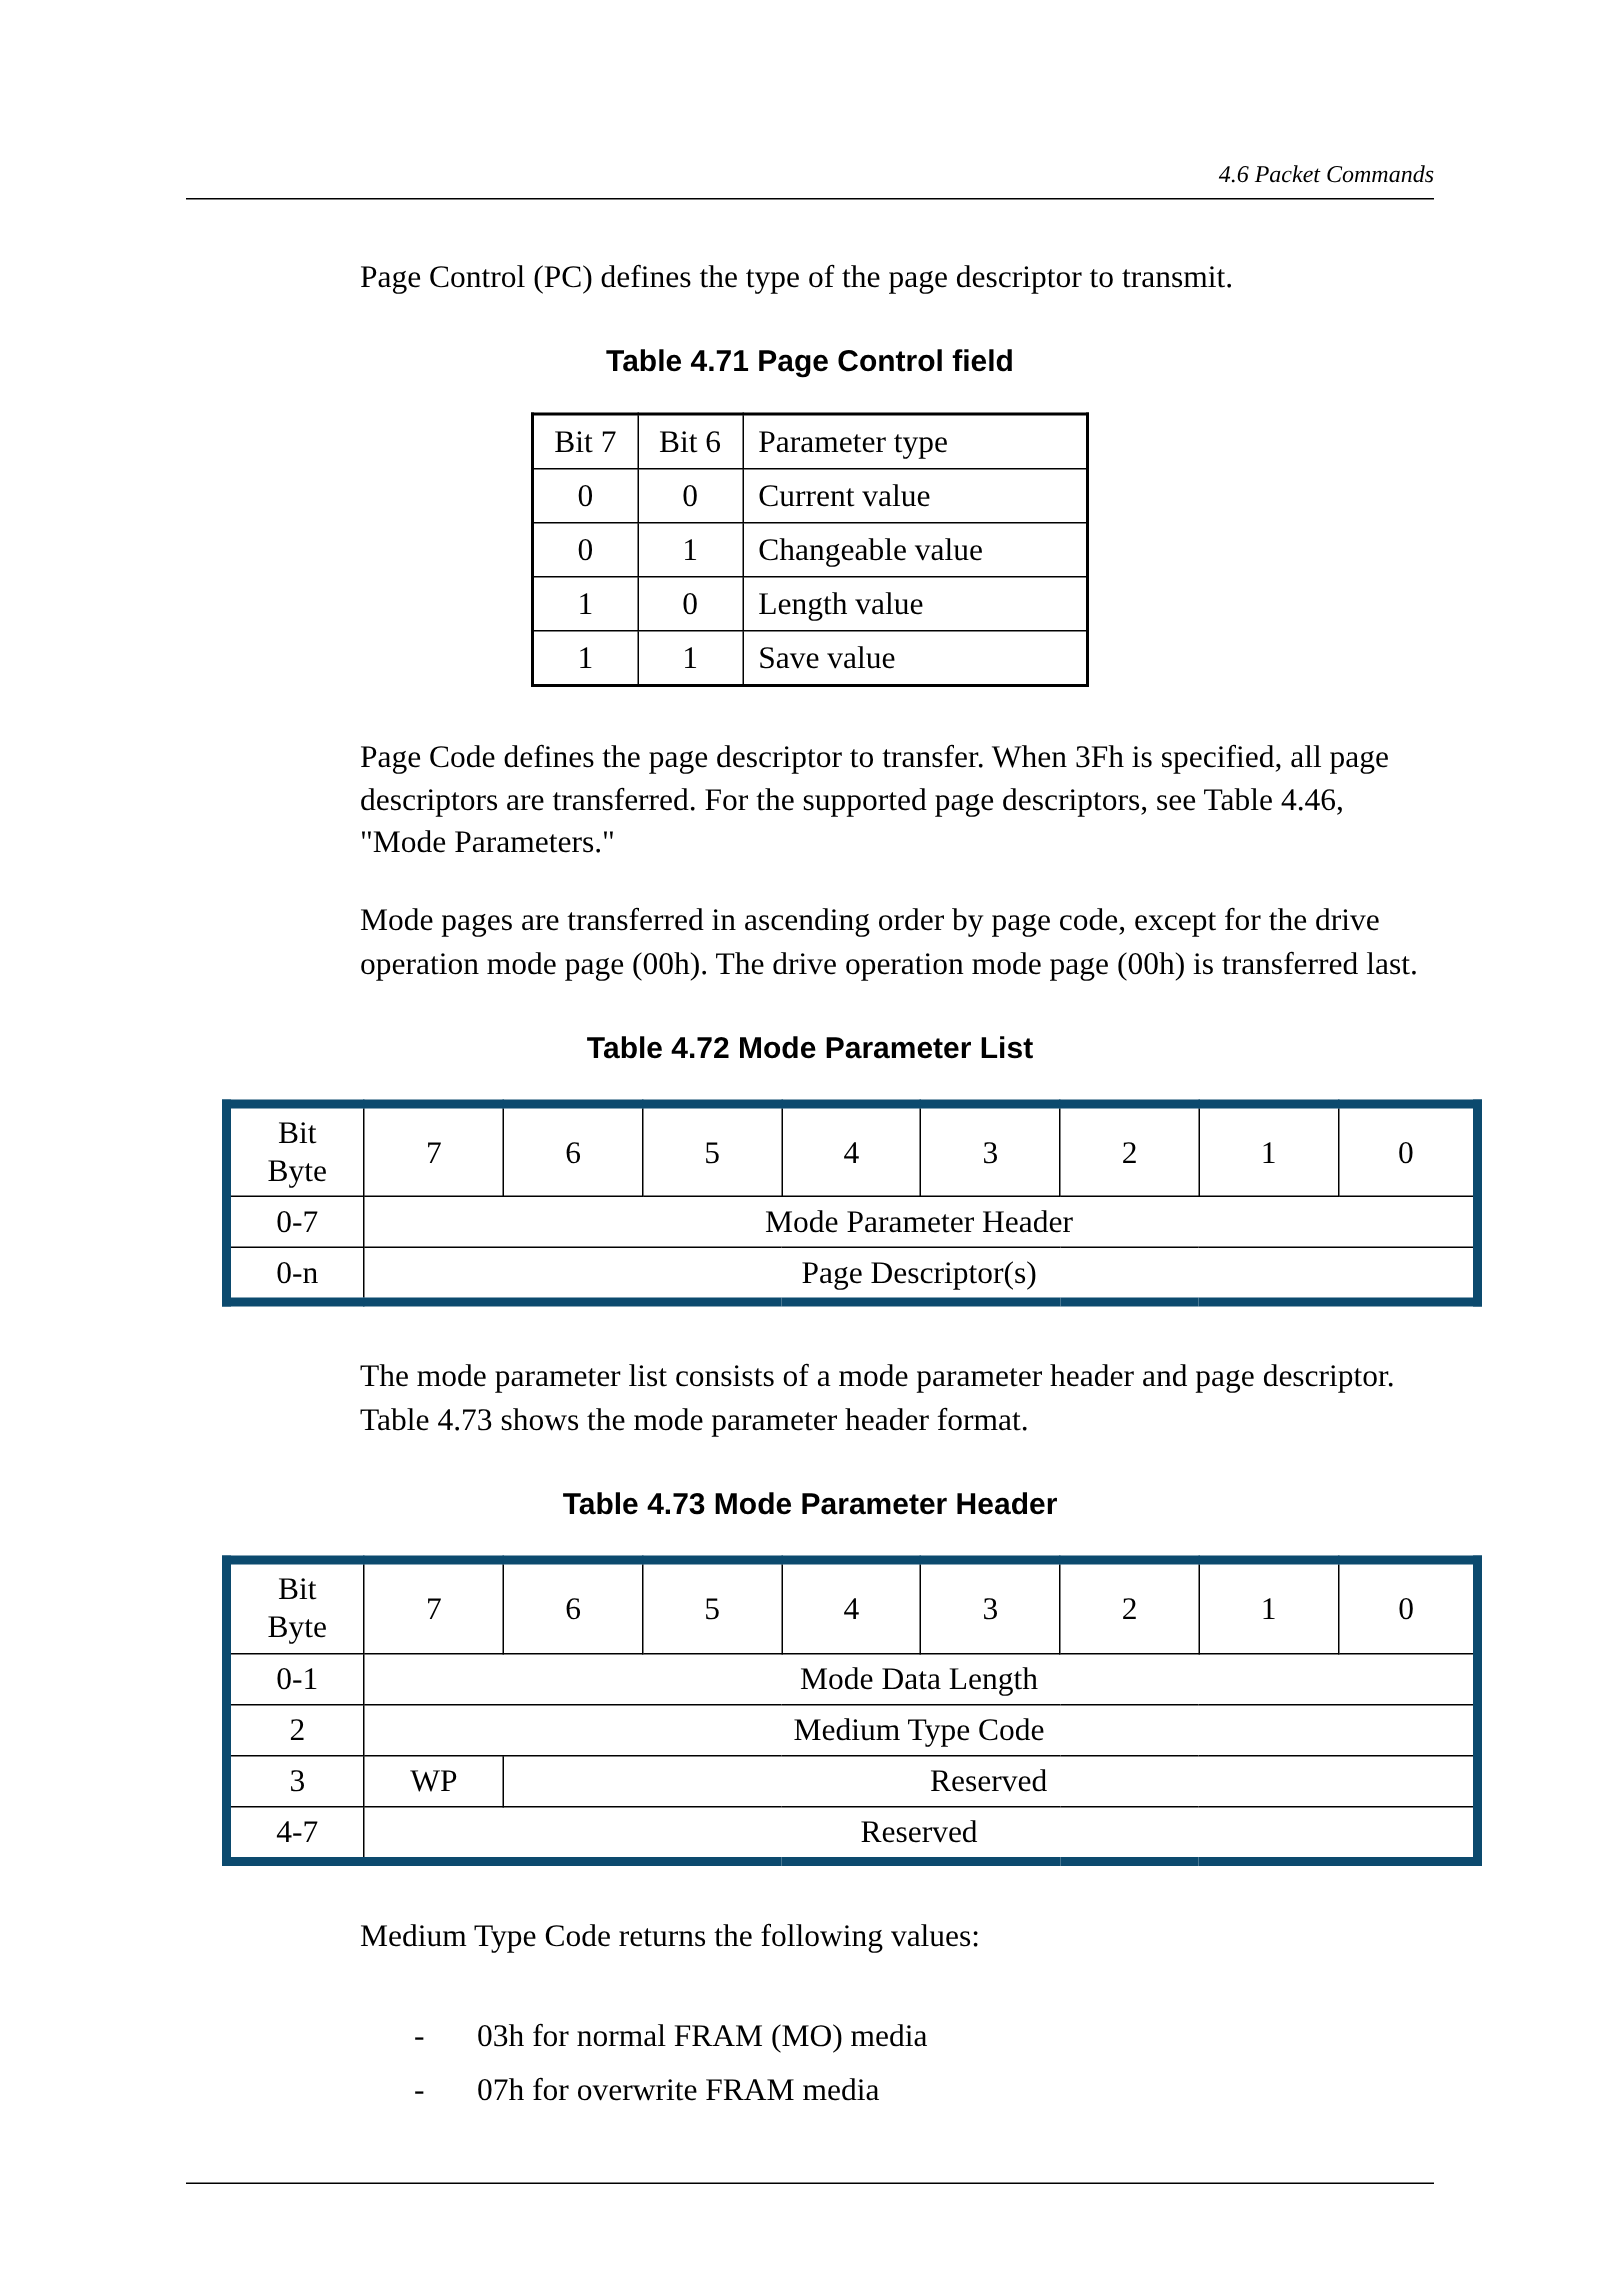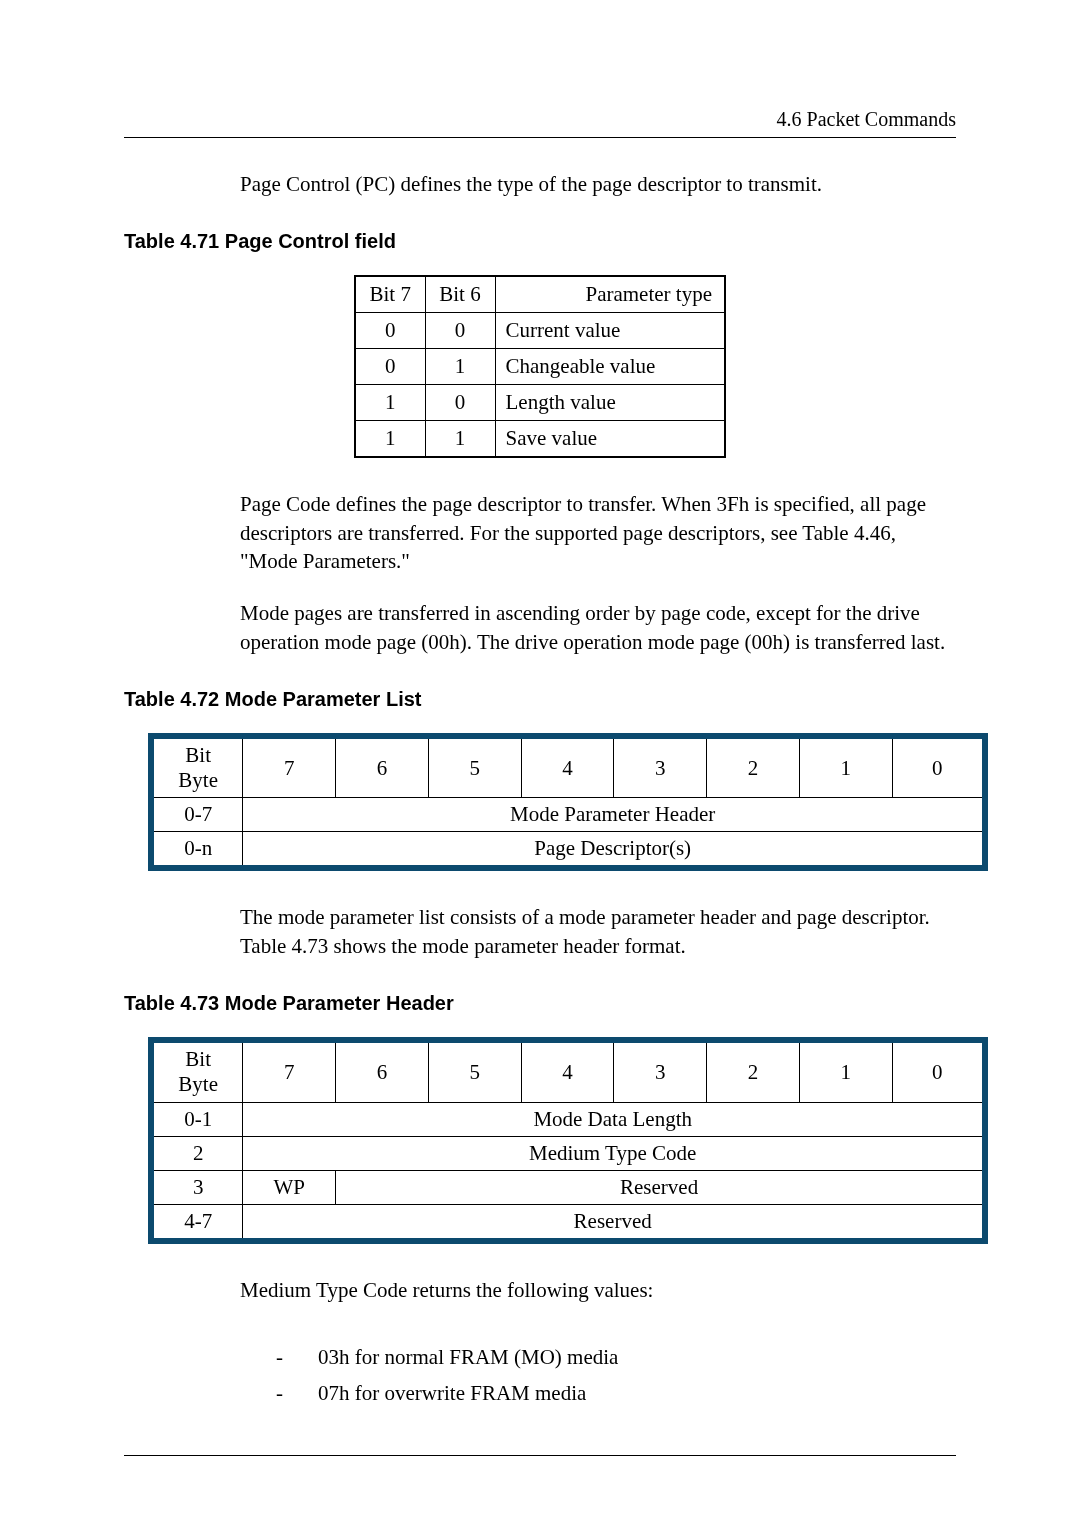--- a/index.html
+++ b/index.html
@@ -1,31 +1,31 @@
 <!DOCTYPE html>
 <html><head>
   <meta charset="utf-8">
   <style>
     * { margin: 0; padding: 0; box-sizing: border-box; }
     body { font-family: 'Times New Roman', Times, serif; background: #fff; width: 1080px; height: 1528px; position: relative; padding: 108px 124px 64px 124px; color: #000; }
     .header-section { position: absolute; top: 108px; left: 124px; right: 124px; }
-    .section-header { font-size: 20px; text-align: right; margin-bottom: 6px; }
+    .section-header { font-style: italic; font-size: 16px; text-align: right; margin-bottom: 6px; }
     .header-rule { border: none; border-top: 1.5px solid #000; margin: 0; }
     .content { margin-top: 62px; }
     .indent { margin-left: 116px; }
     .body-text { font-size: 21px; line-height: 1.35; margin-bottom: 24px; }
-    .table-caption { font-family: Arial, Helvetica, sans-serif; font-weight: bold; font-size: 20px; text-align: left; margin-top: 32px; margin-bottom: 22px; }
+    .table-caption { font-family: Arial, Helvetica, sans-serif; font-weight: bold; font-size: 20px; text-align: center; margin-top: 32px; margin-bottom: 22px; }
     .table471-wrap { display: flex; justify-content: center; margin-bottom: 32px; }
     table { border-collapse: collapse; }
     .table471 { border: 2px solid #000; }
     .table471 th, .table471 td { border: 1px solid #000; font-size: 21px; font-weight: normal; padding: 5px 12px; }
     .table471 th { text-align: center; }
     .table471 .col1, .table471 .col2 { width: 70px; text-align: center; }
     .table471 .col3 { width: 230px; text-align: left; padding-left: 10px; }
-    .table471 th.col3 { text-align: right; }
+    .table471 th.col3 { text-align: left; }
     .table472, .table473 { border: 6px solid #0c4a6e; margin-left: 24px; margin-right: 0; width: 840px; margin-bottom: 32px; }
     .table472 th, .table472 td, .table473 th, .table473 td { border: 1px solid #000; font-size: 21px; font-weight: normal; padding: 4px 8px; text-align: center; }
     .table472 .first-col { width: 92px; }
     .table473 .first-col { width: 92px; }
     .bit-col { width: 93px; }
     .bit-byte { line-height: 1.2; padding: 4px 0; }
     ul.dash-list { list-style: none; margin-left: 152px; margin-top: 36px; }
     ul.dash-list li { font-size: 21px; line-height: 1.7; position: relative; padding-left: 42px; }
     ul.dash-list li::before { content: "-"; position: absolute; left: 0; }
     .footer { position: absolute; bottom: 62px; left: 124px; right: 124px; }

